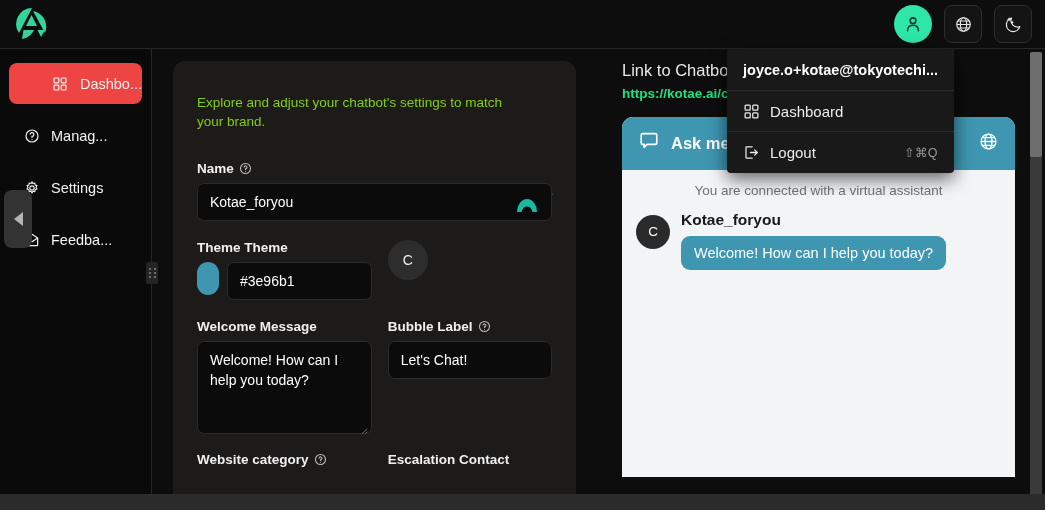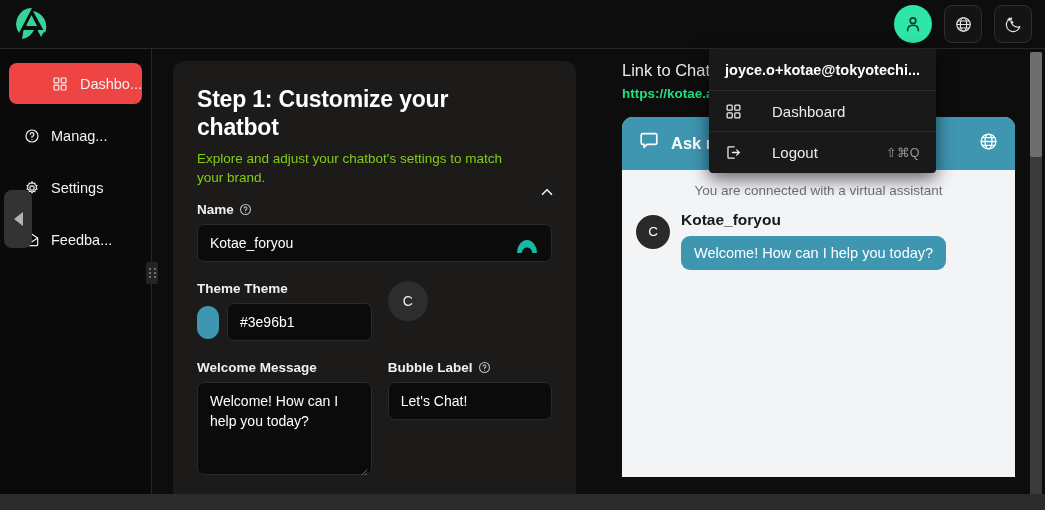--- a/index.html
+++ b/index.html
@@ -131,29 +131,29 @@
   .help-icon { width: 13px; height: 13px; display: inline-flex; }
   .text-input {
     height: 38px;
     background: #0b0b0b;
     border: 1px solid #2a2a2a;
     border-radius: 7px;
     display: flex; align-items: center;
     padding: 0 12px;
     color: #ffffff; font-size: 14px;
   }
-  .name-row { margin-top: 15px; }
+  .name-row { margin-top: 30px; }
   .name-input { position: relative; }
   .name-input .arc { position: absolute; right: 12px; top: 9px; }
 
   .two-col { display: flex; gap: 16px; margin-top: 19px; }
   .col-a { width: 182px; }
   .col-b { width: 171px; }
 
-  .color-row { display: flex; align-items: center; gap: 8px; }
+  .color-row { display: flex; align-items: flex-start; gap: 8px; }
   .swatch {
     width: 22px; height: 33px; border-radius: 11px;
     background: #3e96b1;
     flex: 0 0 22px;
   }
   .color-input { flex: 1; height: 38px; }
   .logo-avatar {
     width: 40px; height: 40px; border-radius: 50%;
     background: #2d2d2d;
     display: flex; align-items: center; justify-content: center;
@@ -243,38 +243,38 @@
   .scrollbar .arrow {
     position: absolute; bottom: 3px; left: 3px;
     width: 0; height: 0;
     border-left: 3px solid transparent;
     border-right: 3px solid transparent;
     border-top: 4px solid #d0d0d0;
   }
 
   
   .menu {
-    position: absolute; left: 709px; top: 49px;
+    position: absolute; left: 727px; top: 49px;
     width: 227px;
     background: #191919;
     border-radius: 0 0 4px 4px;
     box-shadow: 0 6px 18px rgba(0,0,0,0.6);
     z-index: 20;
     overflow: hidden;
   }
   .menu-head {
     padding: 13px 16px 12px 16px;
     color: #ffffff; font-size: 14.5px; font-weight: bold;
     border-bottom: 1px solid #2c2c2c;
     white-space: nowrap; overflow: hidden;
   }
   .menu-item {
     height: 41px;
     display: flex; align-items: center;
-    padding: 0 16px; gap: 30px;
+    padding: 0 16px; gap: 10px;
     color: #ececec; font-size: 15px;
     border-bottom: 1px solid #2c2c2c;
   }
   .menu-item:last-child { border-bottom: none; }
   .menu-item .m-icon { width: 17px; height: 17px; display: flex; flex: 0 0 17px; }
   .menu-item .shortcut { margin-left: auto; color: #9a9a9a; font-size: 12.5px; letter-spacing: 0.4px; }
 
   
   .status-strip {
     position: absolute; left: 0; bottom: 0;
@@ -378,21 +378,20 @@
       <i></i>
     <i></i>
       <i></i>
     <i></i>
       <i></i>
   </div>
 
   <div class="content">
 
     <div class="card">
-      <div class="card-title">Step 1: Customize your chatbot</div>
       <div class="card-sub">Explore and adjust your chatbot's settings to match your brand.</div>
 
       <div class="chev-up">
         <svg width="18" height="18" viewBox="0 0 24 24" fill="none" stroke="#ededed" stroke-width="2.2">
           <path d="M6 15 L12 9 L18 15" stroke-linecap="round" stroke-linejoin="round"></path>
         </svg>
       </div>
 
       <div class="name-row">
         <div class="field-label">

